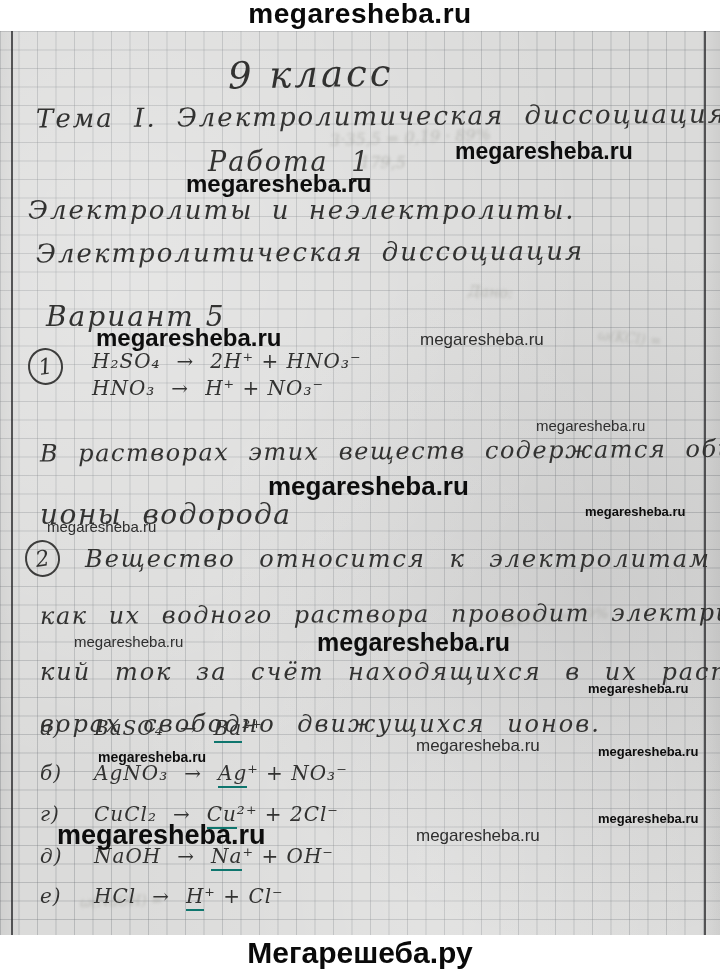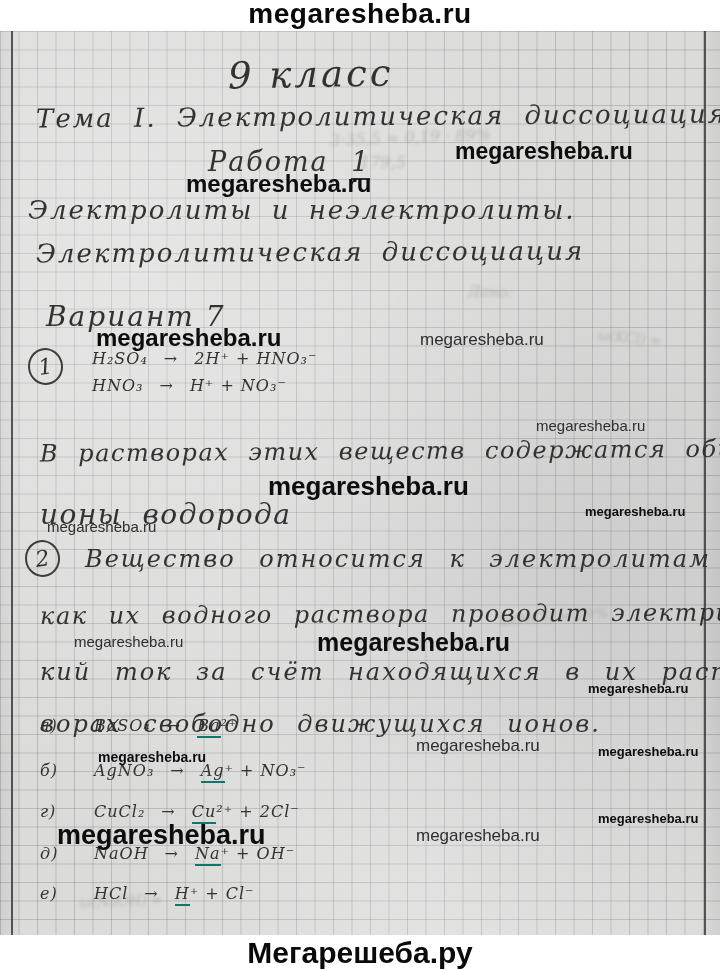--- a/index.html
+++ b/index.html
@@ -49,21 +49,21 @@
   }
   .wm.b{font-weight:bold;color:#0d0d0d;}
   .circle-num{
     position:absolute;width:31px;height:33px;border:2px solid #3d3d3c;border-radius:50%;
     display:flex;align-items:center;justify-content:center;
     font-family:"DejaVu Serif",serif;font-style:italic;font-size:22px;color:#323231;
     transform:rotate(-8deg);z-index:3;background:transparent;
   }
   .eq{
     position:absolute;display:flex;align-items:baseline;white-space:pre;
-    font-family:"DejaVu Serif",serif;font-style:italic;font-size:16px;
+    font-family:"DejaVu Serif",serif;font-style:italic;font-size:20px;
     color:#323231;letter-spacing:1px;z-index:3;
   }
   .eq .label{width:30px;margin-right:24px;}
   .eq .arrow{margin:0 16px;font-style:normal;}
   .eq .u{border-bottom:2px solid #0f766e;padding-bottom:1px;}
   .u{border-bottom:2px solid #323231;padding-bottom:1px;}
   .bleed{
     position:absolute;font-family:"DejaVu Serif",serif;font-style:italic;
     color:#96968f;opacity:.5;filter:blur(1.4px);white-space:nowrap;z-index:2;
   }
@@ -89,21 +89,21 @@
 <div class="site-footer">Мегарешеба.ру</div>
 
 <div class="hw" style="left:228px;top:53px;font-size:37px;letter-spacing:3px;transform:rotate(-1deg)">9 класс</div>
 <div class="hw" style="left:36px;top:101px;font-size:26px;letter-spacing:2px;word-spacing:10px;transform:rotate(-0.4deg)">Тема I. Электролитическая диссоциация</div>
 <div class="hw" style="left:208px;top:146px;font-size:27px;letter-spacing:2px">
   <span>Работа</span>
   <span class="u" style="margin-left:12px">1</span>
 </div>
 <div class="hw" style="left:28px;top:195px;font-size:26px;letter-spacing:2px;word-spacing:8px">Электролиты и неэлектролиты.</div>
 <div class="hw" style="left:36px;top:237px;font-size:26px;letter-spacing:2px;word-spacing:8px;transform:rotate(-0.3deg)">Электролитическая диссоциация</div>
-<div class="hw" style="left:46px;top:300px;font-size:28px;letter-spacing:2px">Вариант 7</div>
+<div class="hw" style="left:46px;top:300px;font-size:28px;letter-spacing:2px">Вариант 5</div>
 
 <span class="circle-num" style="left:28px;top:348px">1</span>
 <div class="eq" style="left:92px;top:349px">
   <span>H₂SO₄</span>
   <span class="arrow">→</span>
   <span class="u"></span>
   <span></span>
   <span>2H⁺ + HNO₃⁻</span>
 </div>
 <div class="eq" style="left:92px;top:376px">

